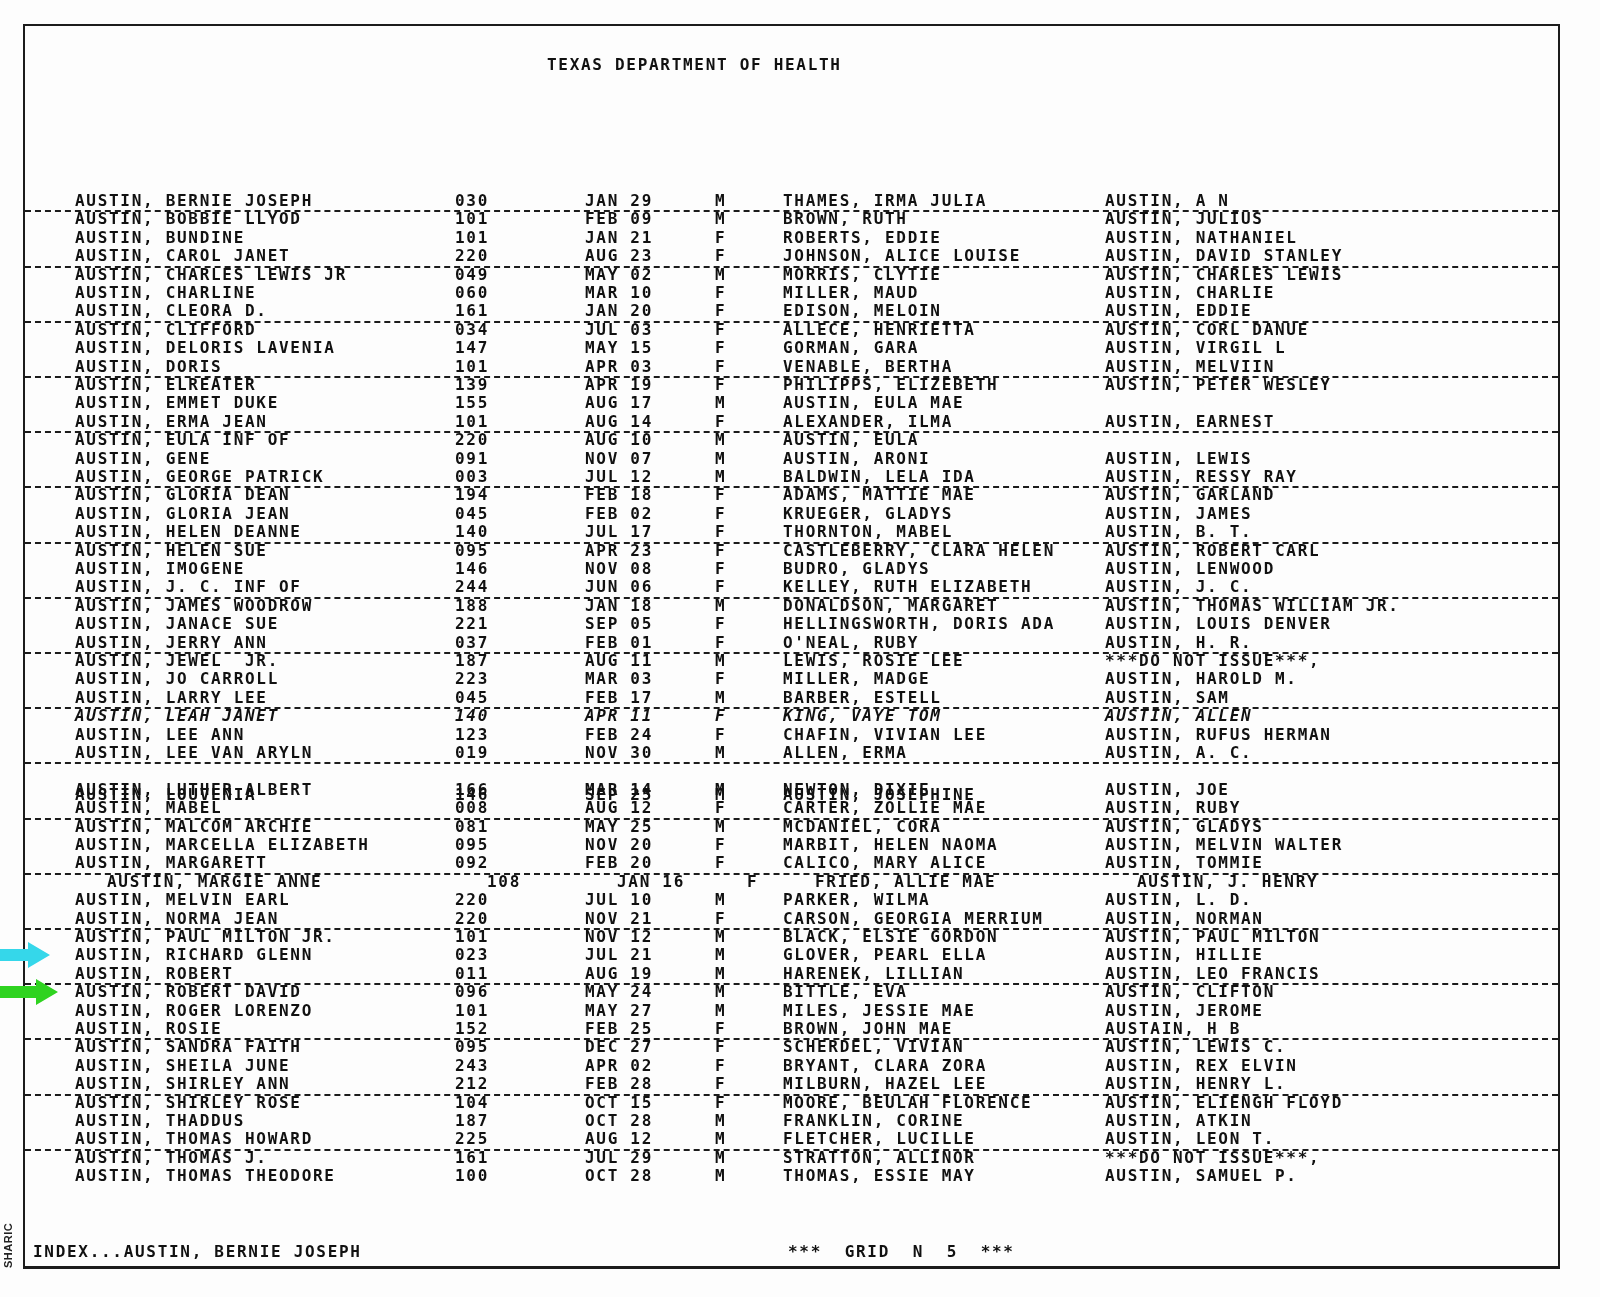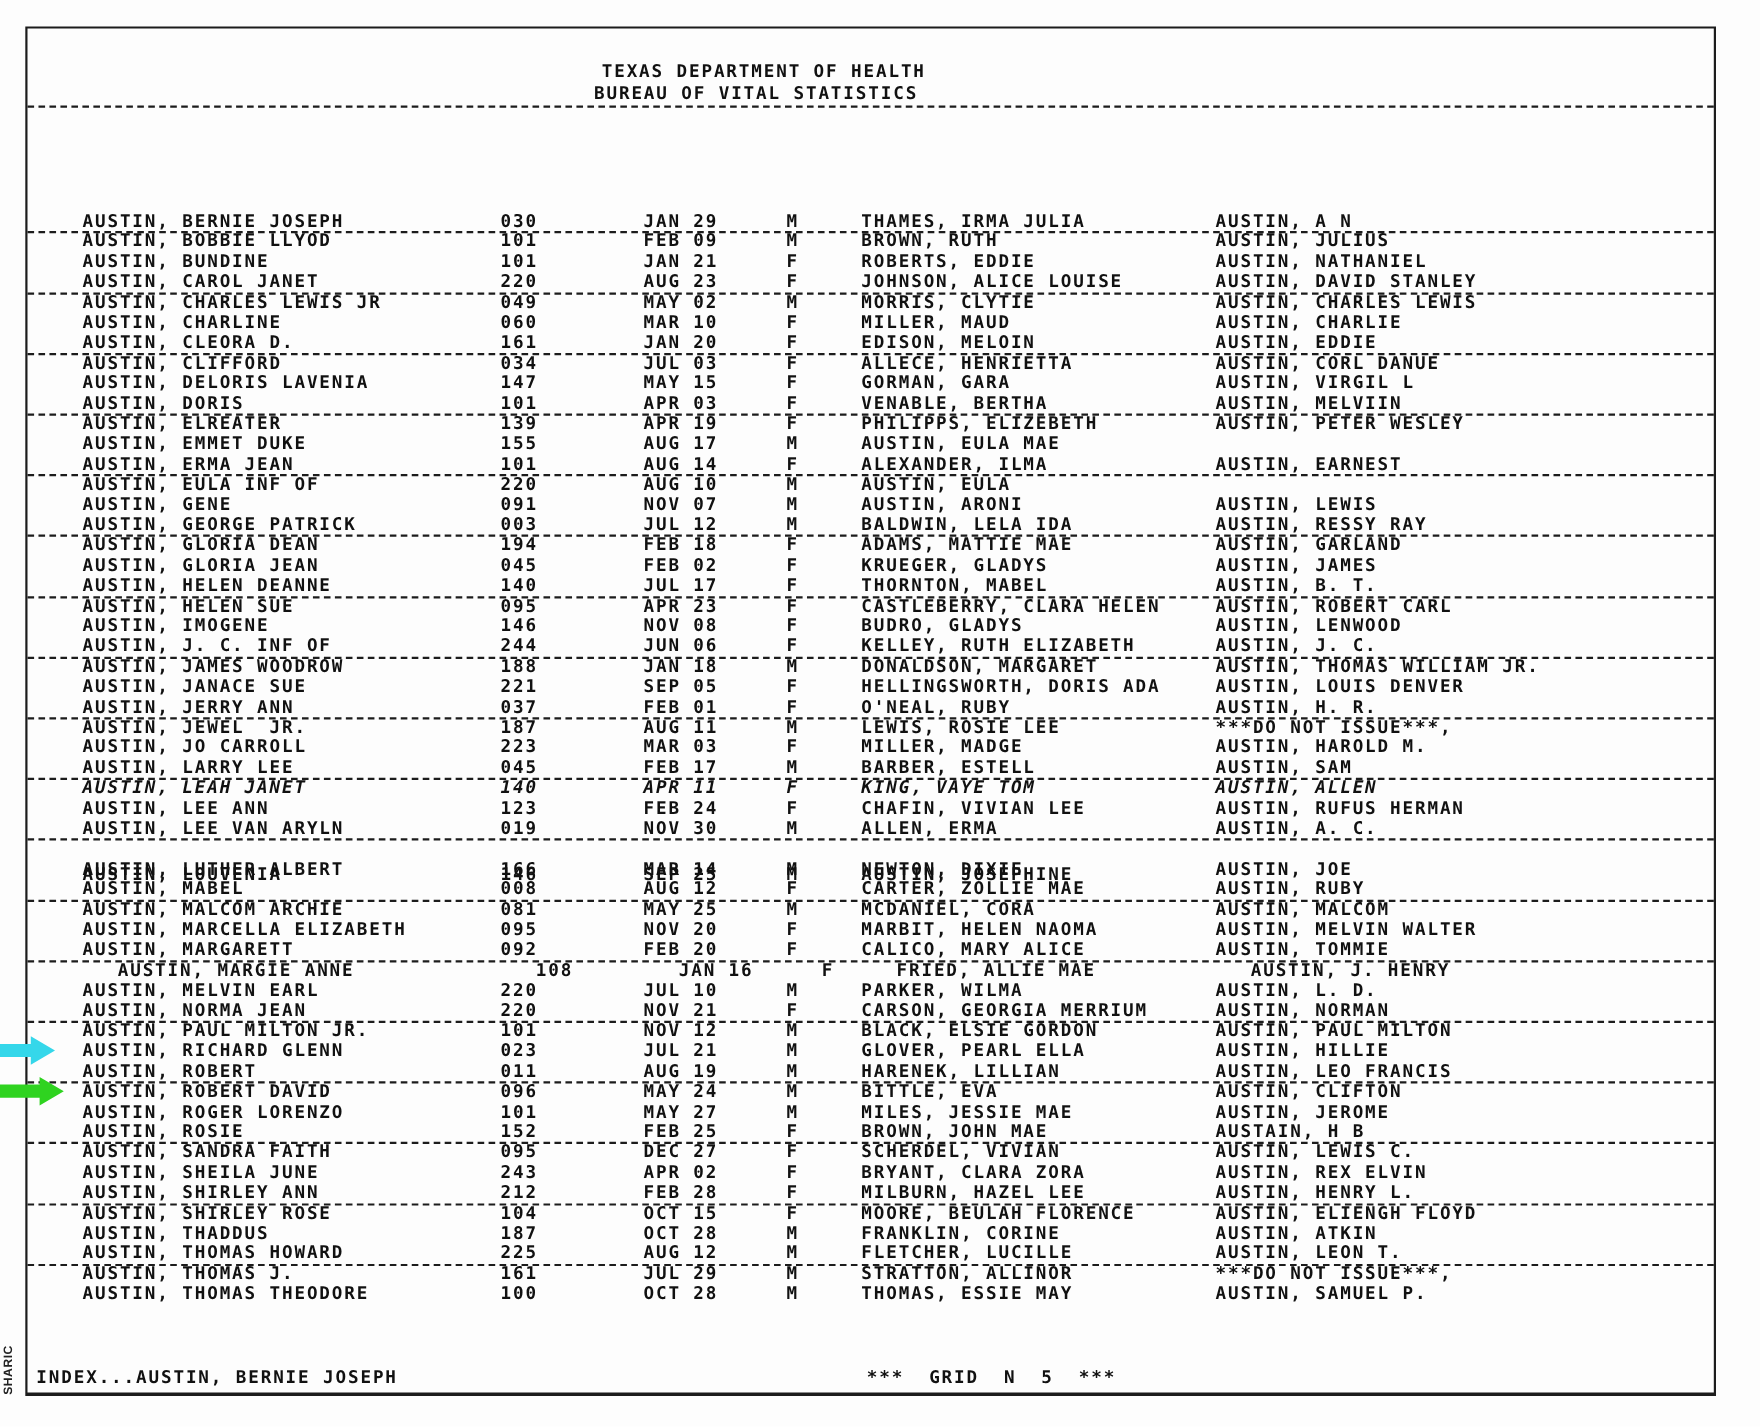--- a/index.html
+++ b/index.html
@@ -41,23 +41,20 @@
 </style>
 </head>
 <body>
 
 <div class="page">
 
   <div class="doc-border"></div>
 
   <div class="t title1">TEXAS DEPARTMENT OF HEALTH</div>
 
-  <div class="bureau-row">
-    <div class="t">BUREAU OF VITAL STATISTICS</div>
-  </div>
 
 
 
   <div class="records">
       <div class="row dashed" style="top: 192px;">
         <span class="c-name">AUSTIN, BERNIE JOSEPH</span>
         <span class="c-county">030</span>
         <span class="c-date">JAN 29</span>
         <span class="c-sex">M</span>
         <span class="c-mother">THAMES, IRMA JULIA</span>
@@ -326,21 +323,21 @@
         <span class="c-sex">F</span>
         <span class="c-mother">CARTER, ZOLLIE MAE</span>
         <span class="c-father">AUSTIN, RUBY</span>
       </div>
       <div class="row" style="top: 817.6px;">
         <span class="c-name">AUSTIN, MALCOM ARCHIE</span>
         <span class="c-county">081</span>
         <span class="c-date">MAY 25</span>
         <span class="c-sex">M</span>
         <span class="c-mother">MCDANIEL, CORA</span>
-        <span class="c-father">AUSTIN, MALCOM</span>
+        <span class="c-father">AUSTIN, GLADYS</span>
       </div>
       <div class="row" style="top: 836px;">
         <span class="c-name">AUSTIN, MARCELLA ELIZABETH</span>
         <span class="c-county">095</span>
         <span class="c-date">NOV 20</span>
         <span class="c-sex">F</span>
         <span class="c-mother">MARBIT, HELEN NAOMA</span>
         <span class="c-father">AUSTIN, MELVIN WALTER</span>
       </div>
       <div class="row dashed" style="top: 854.4px;">

